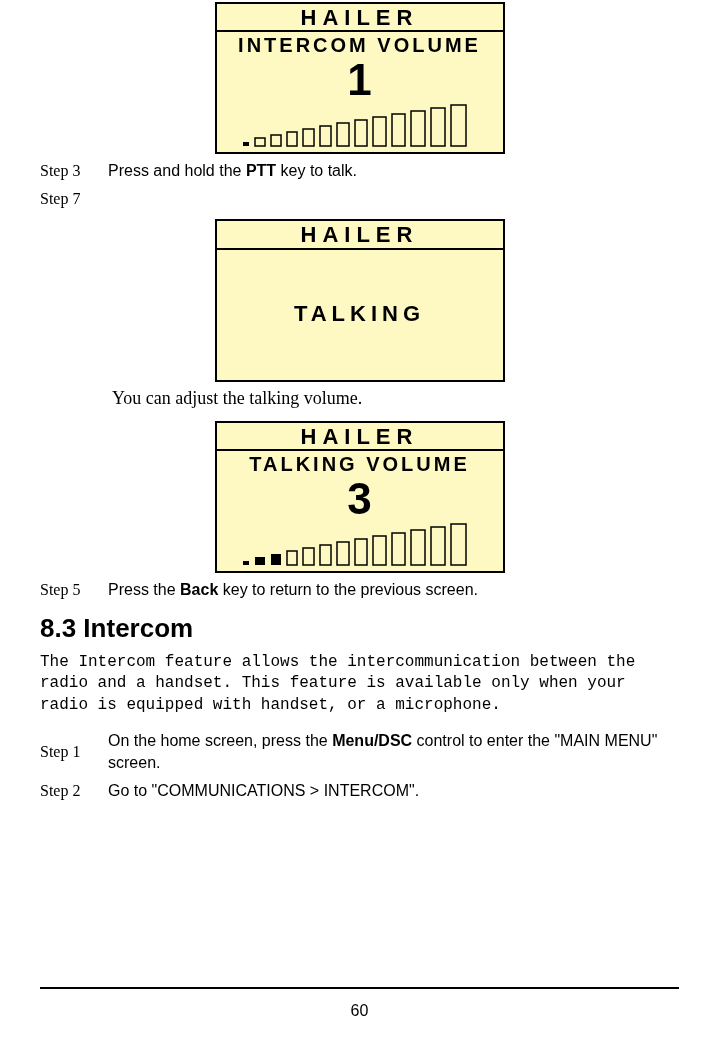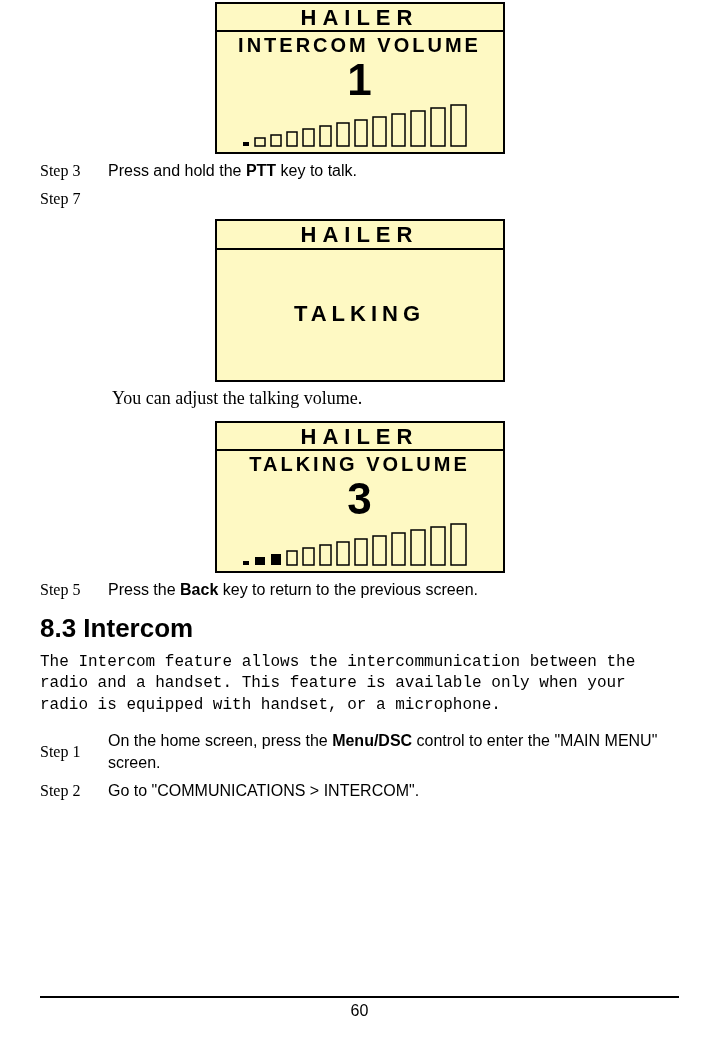--- a/index.html
+++ b/index.html
@@ -92,21 +92,21 @@
       line-height: 1.35;
       margin-bottom: 14px;
     }
     .footer-line {
       position: absolute;
       bottom: 40px;
       left: 40px;
       right: 40px;
       border-top: 2px solid #000;
       text-align: center;
-      padding-top: 4px;
+      padding-top: 13px;
       font-family: Arial, Helvetica, sans-serif;
       font-size: 16px;
     }
     .spacer-top { height: 2px; }
   </style>
 </head>
 <body>
 
 <div class="spacer-top"></div>
 

